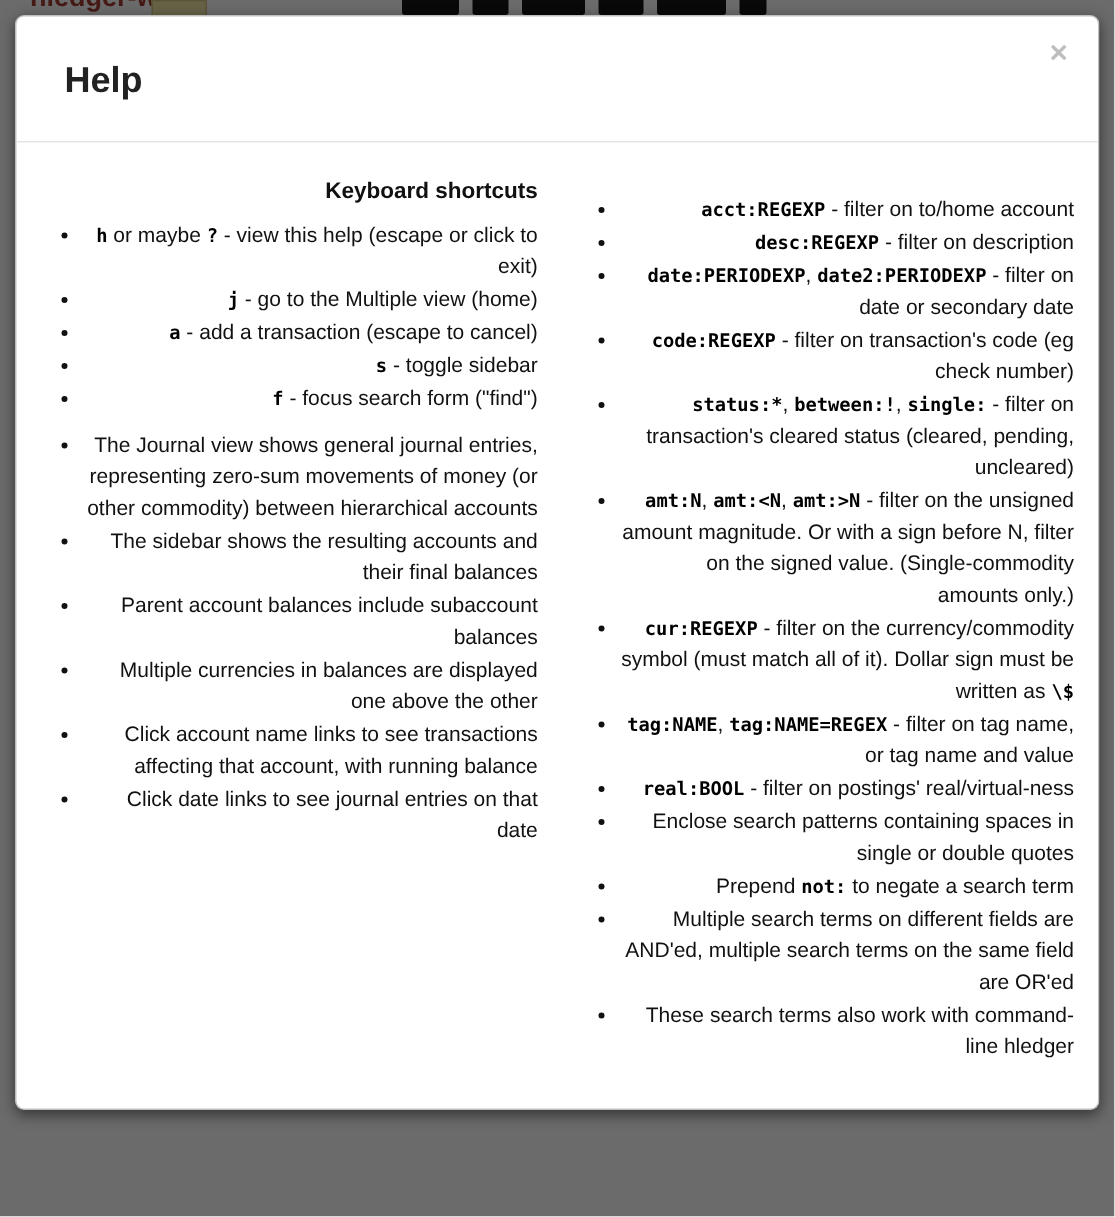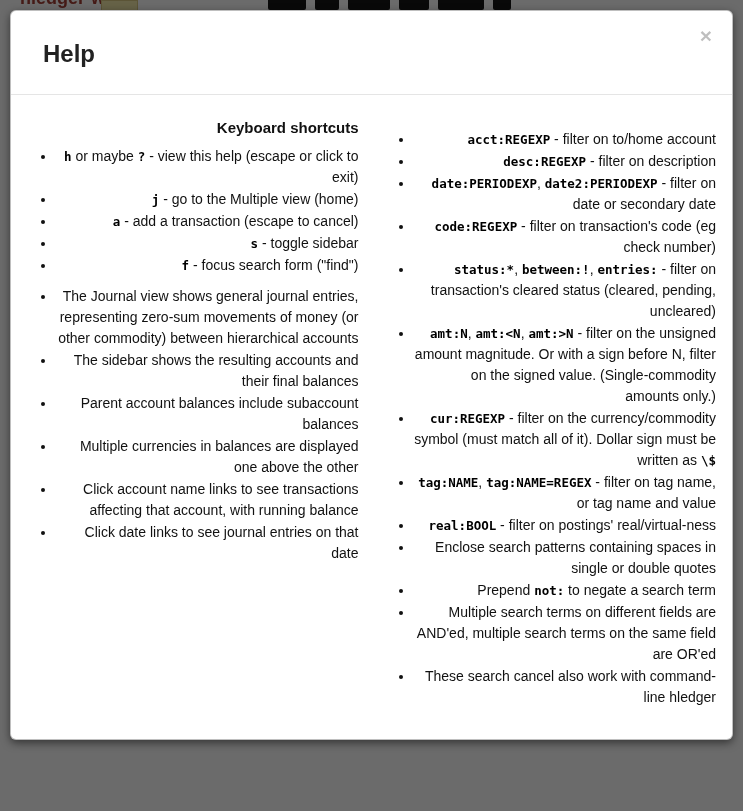--- a/index.html
+++ b/index.html
@@ -134,25 +134,25 @@
           <li><span>Click account name links to see transactions affecting that account, with running balance</span></li>
           <li><span>Click date links to see journal entries on that date</span></li>
         </ul>
       </div>
     <div class="help-col">
         <ul class="help-list">
           <li><code>acct:REGEXP</code><span> - filter on to/home account</span></li>
           <li><code>desc:REGEXP</code><span> - filter on description</span></li>
           <li><code>date:PERIODEXP</code><span>, </span><code>date2:PERIODEXP</code><span> - filter on date or secondary date</span></li>
           <li><code>code:REGEXP</code><span> - filter on transaction's code (eg check number)</span></li>
-          <li><code>status:*</code><span>, </span><code>between:!</code><span>, </span><code>entries:</code><span> - filter on transaction's cleared status (cleared, pending, uncleared)</span></li>
+          <li><code>status:*</code><span>, </span><code>between:!</code><span>, </span><code>single:</code><span> - filter on transaction's cleared status (cleared, pending, uncleared)</span></li>
           <li><code>amt:N</code><span>, </span><code>amt:&lt;N</code><span>, </span><code>amt:&gt;N</code><span> - filter on the unsigned amount magnitude. Or with a sign before N, filter on the signed value. (Single-commodity amounts only.)</span></li>
           <li><code>cur:REGEXP</code><span> - filter on the currency/commodity symbol (must match all of it). Dollar sign must be written as </span><code>\$</code></li>
           <li><code>tag:NAME</code><span>, </span><code>tag:NAME=REGEX</code><span> - filter on tag name, or tag name and value</span></li>
           <li><code>real:BOOL</code><span> - filter on postings' real/virtual-ness</span></li>
           <li><span>Enclose search patterns containing spaces in single or double quotes</span></li>
           <li><span>Prepend </span><code>not:</code><span> to negate a search term</span></li>
           <li><span>Multiple search terms on different fields are AND'ed, multiple search terms on the same field are OR'ed</span></li>
-          <li><span>These search cancel also work with command-line hledger</span></li>
+          <li><span>These search terms also work with command-line hledger</span></li>
         </ul>
       </div>
   </div>
 </div>
 
 </body></html>

